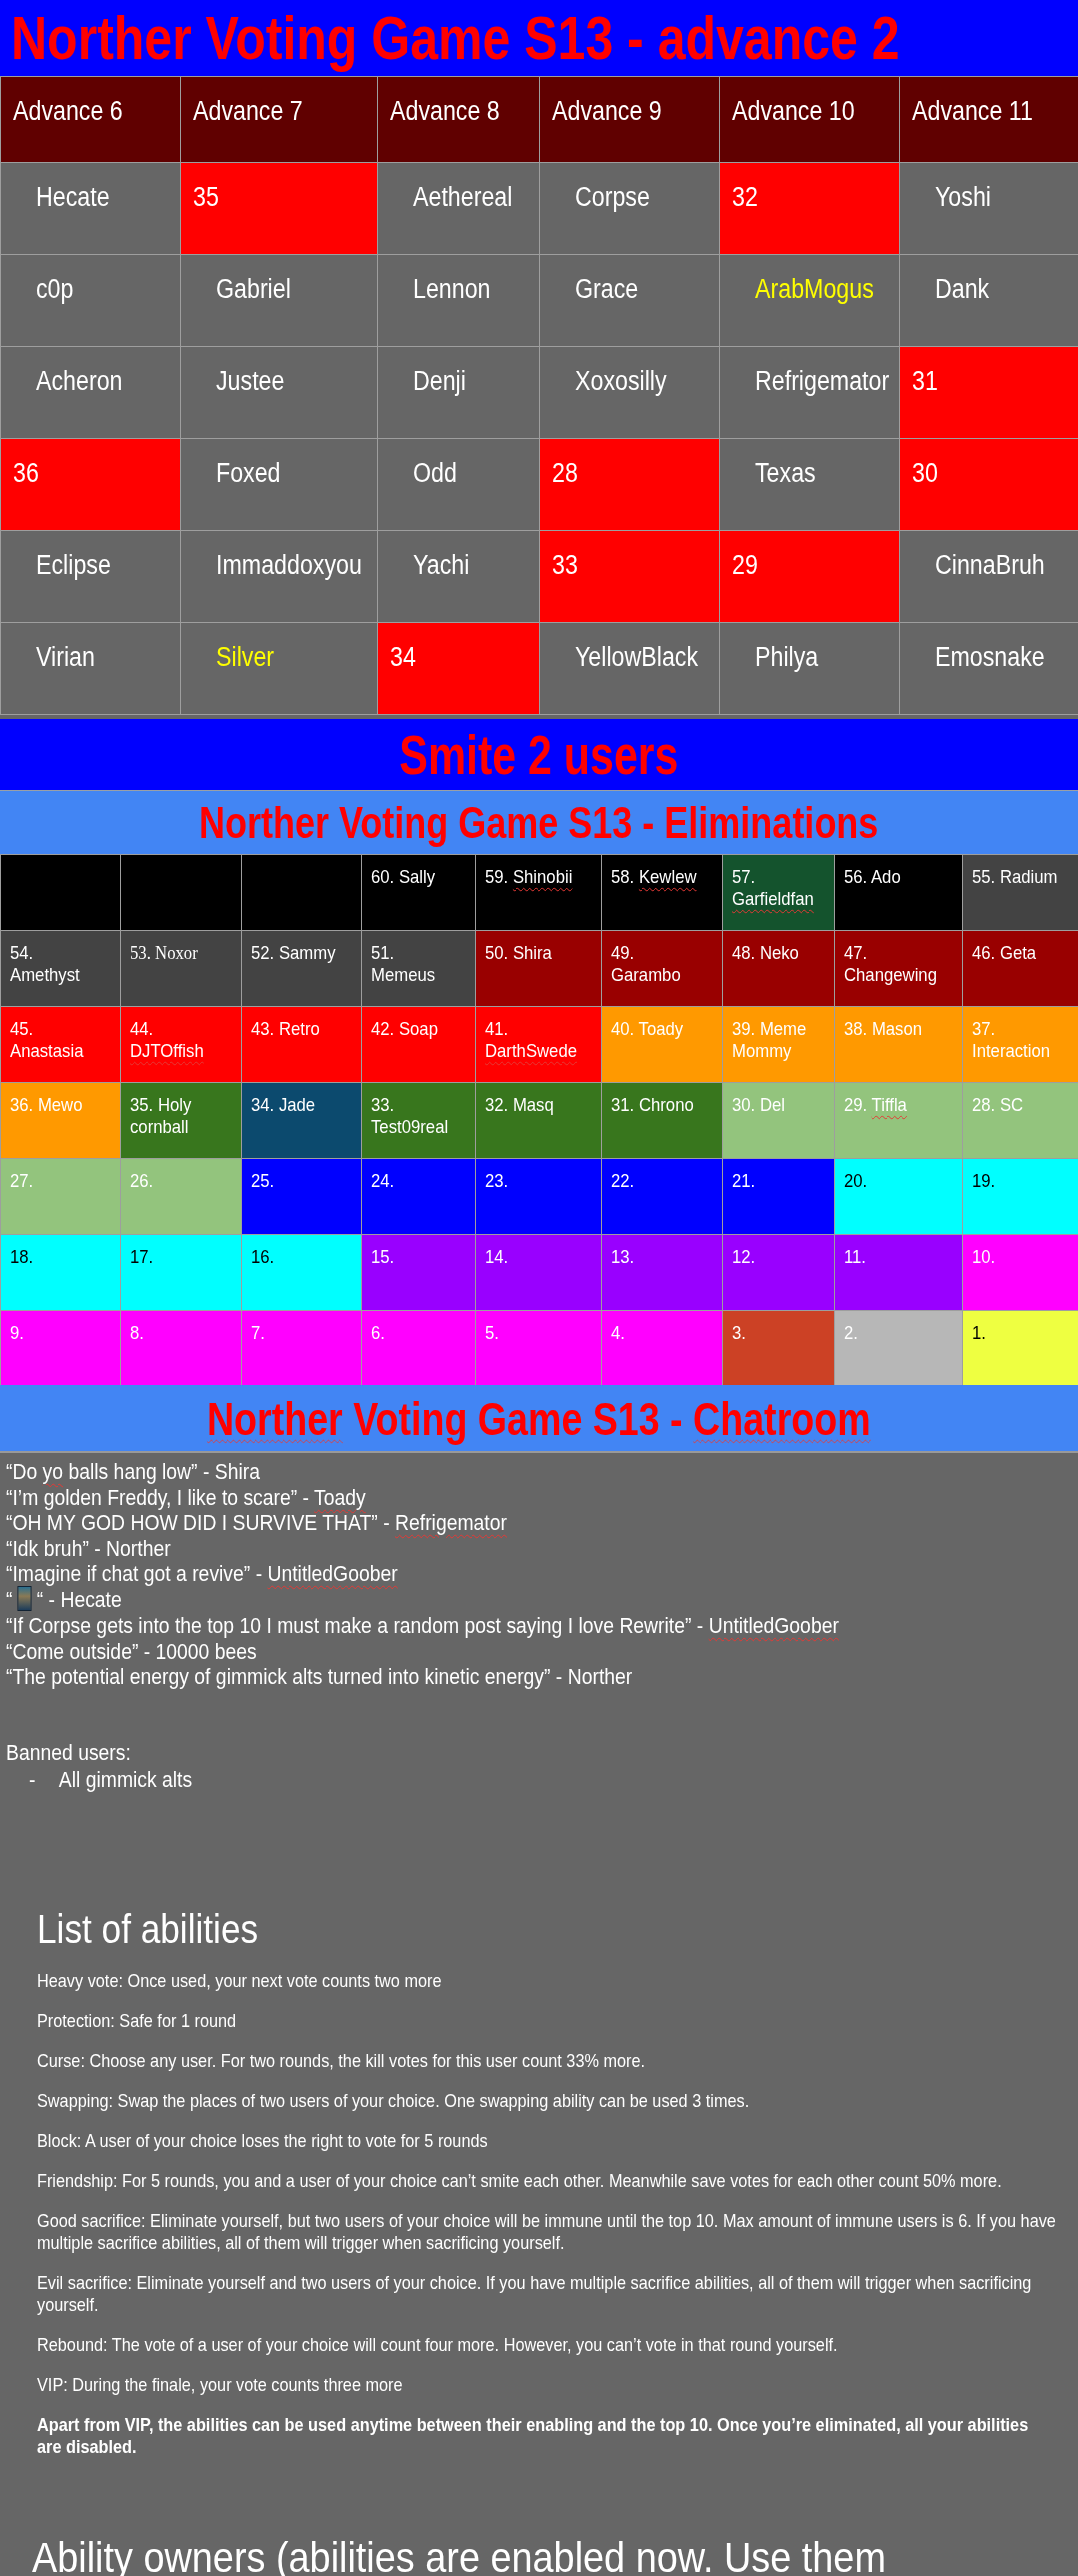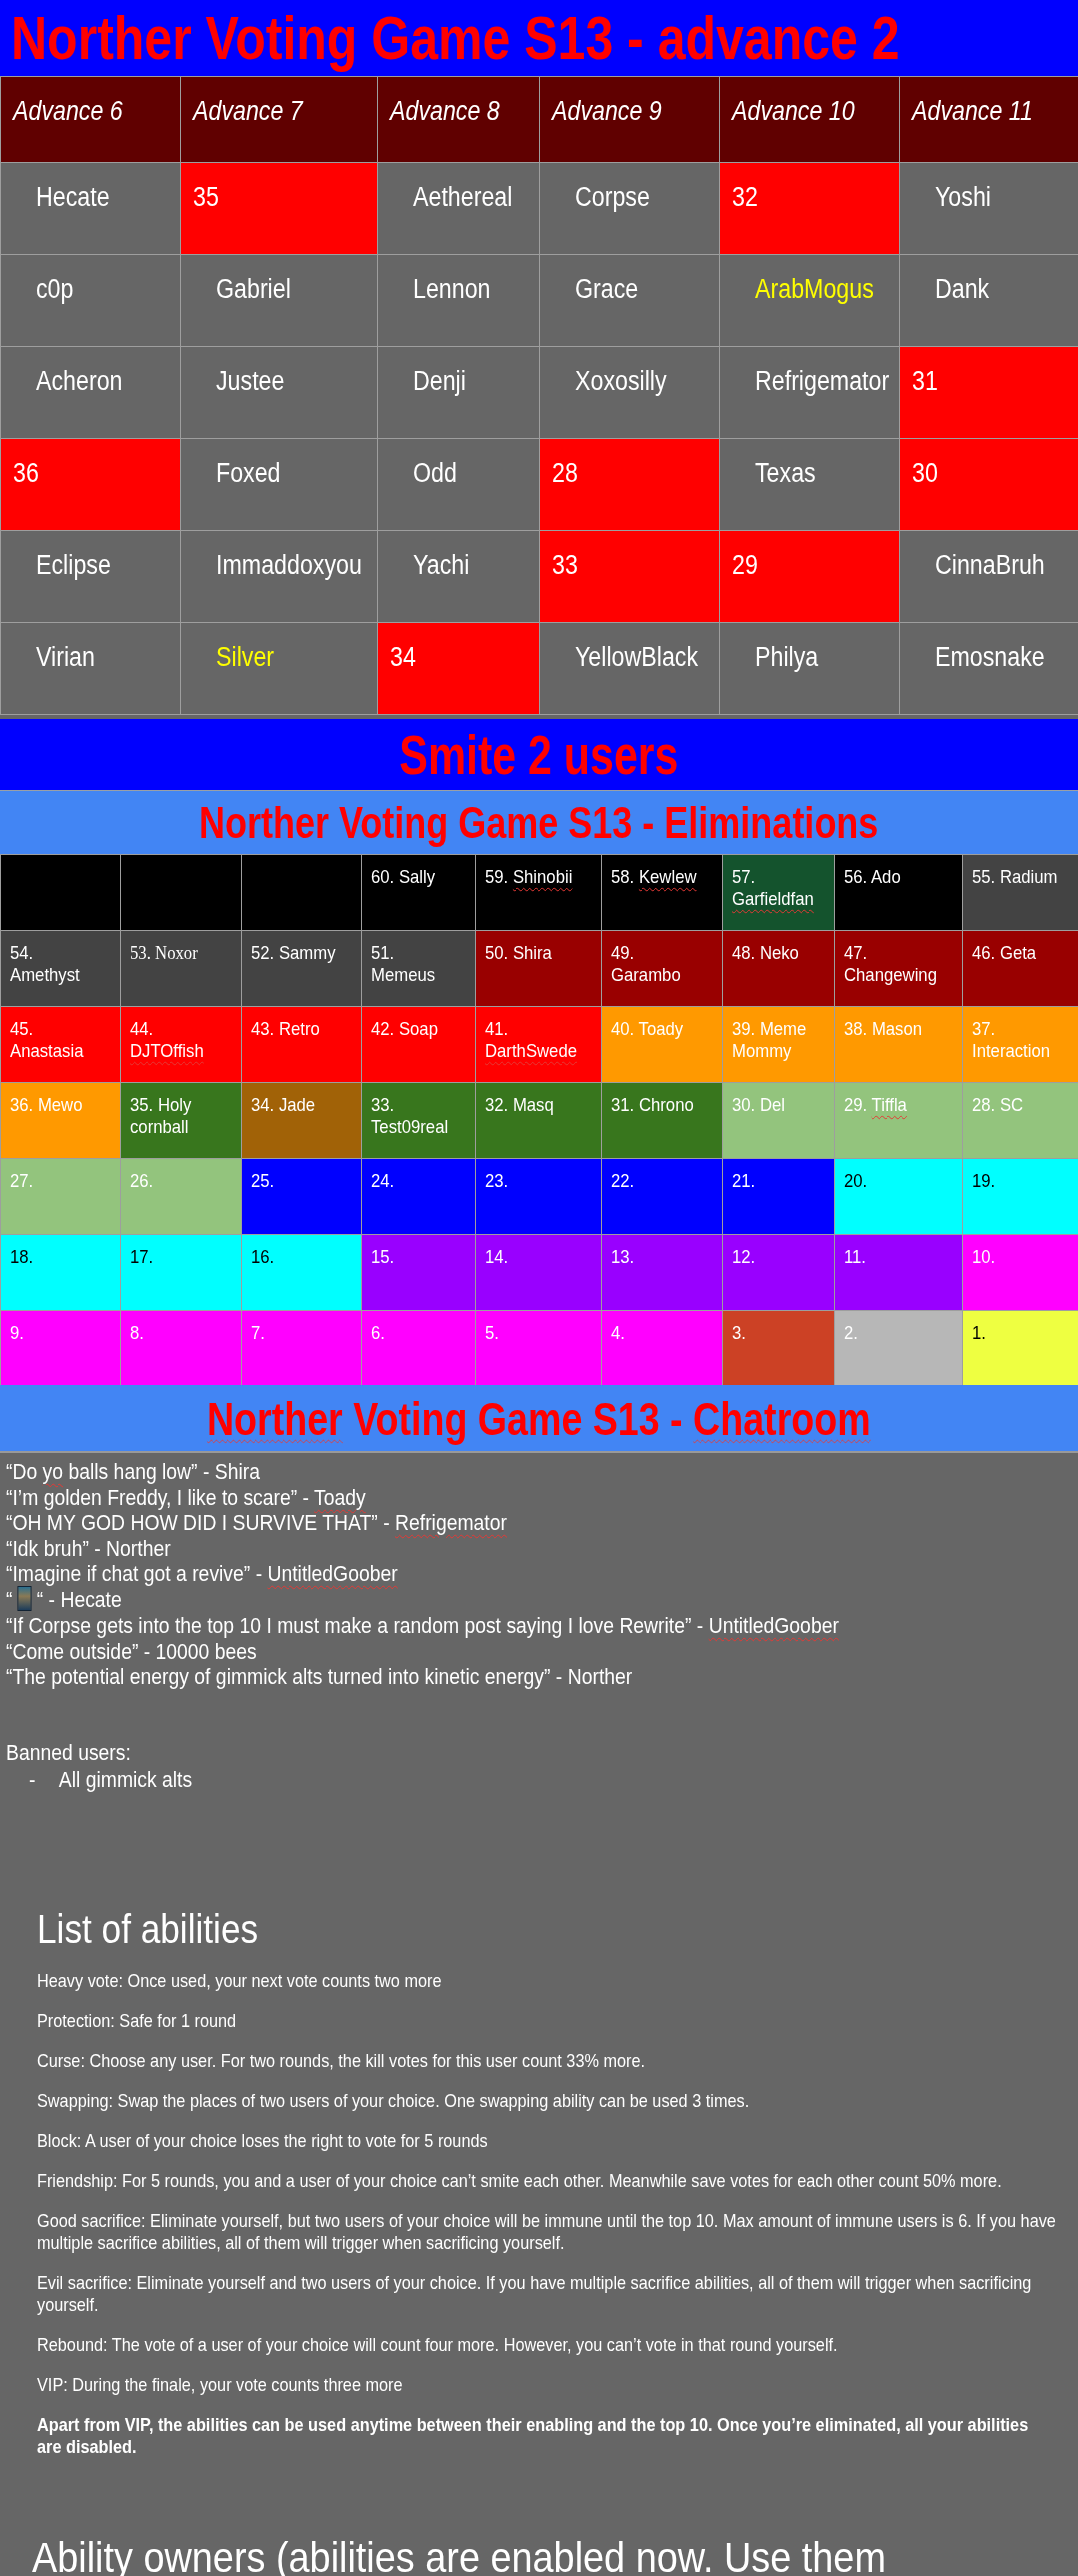--- a/index.html
+++ b/index.html
@@ -15,21 +15,21 @@
   #chat-band{top:1385px;height:68px;background:#4285f4;justify-content:center;border-bottom:2.1px solid #999;box-sizing:border-box;}
   #chat-band .t{font-size:47px;transform:scaleX(0.80);transform-origin:center center;}
   .squig{text-decoration:underline wavy #e53935;text-decoration-thickness:1px;text-underline-offset:4.1px;}
 
   table.grid{position:absolute;left:0;border-collapse:collapse;table-layout:fixed;}
   table.grid td{border:1px solid #9e9e9e;vertical-align:top;padding:0;overflow:hidden;}
   .cell-text{display:inline-block;white-space:pre-line;transform-origin:left top;}
 
   #advance-table{top:76px;width:1078px;}
   #advance-table td{height:91px;}
-  #advance-table tr.hdr td{height:85px;background:#600000;font-style:italic;}
+  #advance-table tr.hdr td{height:85px;background:#600000;}
   #advance-table .cell-text{font-size:27px;transform:scaleX(0.86);margin:18.5px 0 0 12.4px;}
   #advance-table td.g{background:#666666;padding-left:23px;}
   #advance-table td.r{background:#ff0000;}
   #advance-table td.hr{background:#ff0000;}
   .yellow{color:#ffff00;}
 
   #elim-table{top:854px;width:1078px;}
   #elim-table td{height:75px;}
   #elim-table .cell-text{font-size:19px;line-height:21.6px;transform:scaleX(0.88);margin:11.3px 0 0 9.3px;}
 
@@ -187,21 +187,21 @@
         <td style="background: rgb(255, 153, 0);"><span class="cell-text" style="color: rgb(255, 255, 255);">39. Meme
 Mommy</span></td>
         <td style="background: rgb(255, 153, 0);"><span class="cell-text" style="color: rgb(255, 255, 255);">38. Mason</span></td>
         <td style="background: rgb(255, 153, 0);"><span class="cell-text" style="color: rgb(255, 255, 255);">37.
 Interaction</span></td>
       </tr>
       <tr>
         <td style="background: rgb(255, 153, 0);"><span class="cell-text" style="color: rgb(255, 255, 255);">36. Mewo</span></td>
         <td style="background: rgb(56, 118, 29);"><span class="cell-text" style="color: rgb(255, 255, 255);">35. Holy
 cornball</span></td>
-        <td style="background: #a16207;"><span class="cell-text" style="color: rgb(255, 255, 255);">34. Jade</span></td>
+        <td style="background: #0c4a6e;"><span class="cell-text" style="color: rgb(255, 255, 255);">34. Jade</span></td>
         <td style="background: rgb(56, 118, 29);"><span class="cell-text" style="color: rgb(255, 255, 255);">33.
 Test09real</span></td>
         <td style="background: rgb(56, 118, 29);"><span class="cell-text" style="color: rgb(255, 255, 255);">32. Masq</span></td>
         <td style="background: rgb(56, 118, 29);"><span class="cell-text" style="color: rgb(255, 255, 255);">31. Chrono</span></td>
         <td style="background: rgb(147, 196, 125);"><span class="cell-text" style="color: rgb(255, 255, 255);">30. Del</span></td>
         <td style="background: rgb(147, 196, 125);"><span class="cell-text" style="color: rgb(255, 255, 255);">29. <span class="squig">Tiffla</span></span></td>
         <td style="background: rgb(147, 196, 125);"><span class="cell-text" style="color: rgb(255, 255, 255);">28. SC</span></td>
       </tr>
       <tr>
         <td style="background: rgb(147, 196, 125);"><span class="cell-text" style="color: rgb(255, 255, 255);">27.</span></td>

